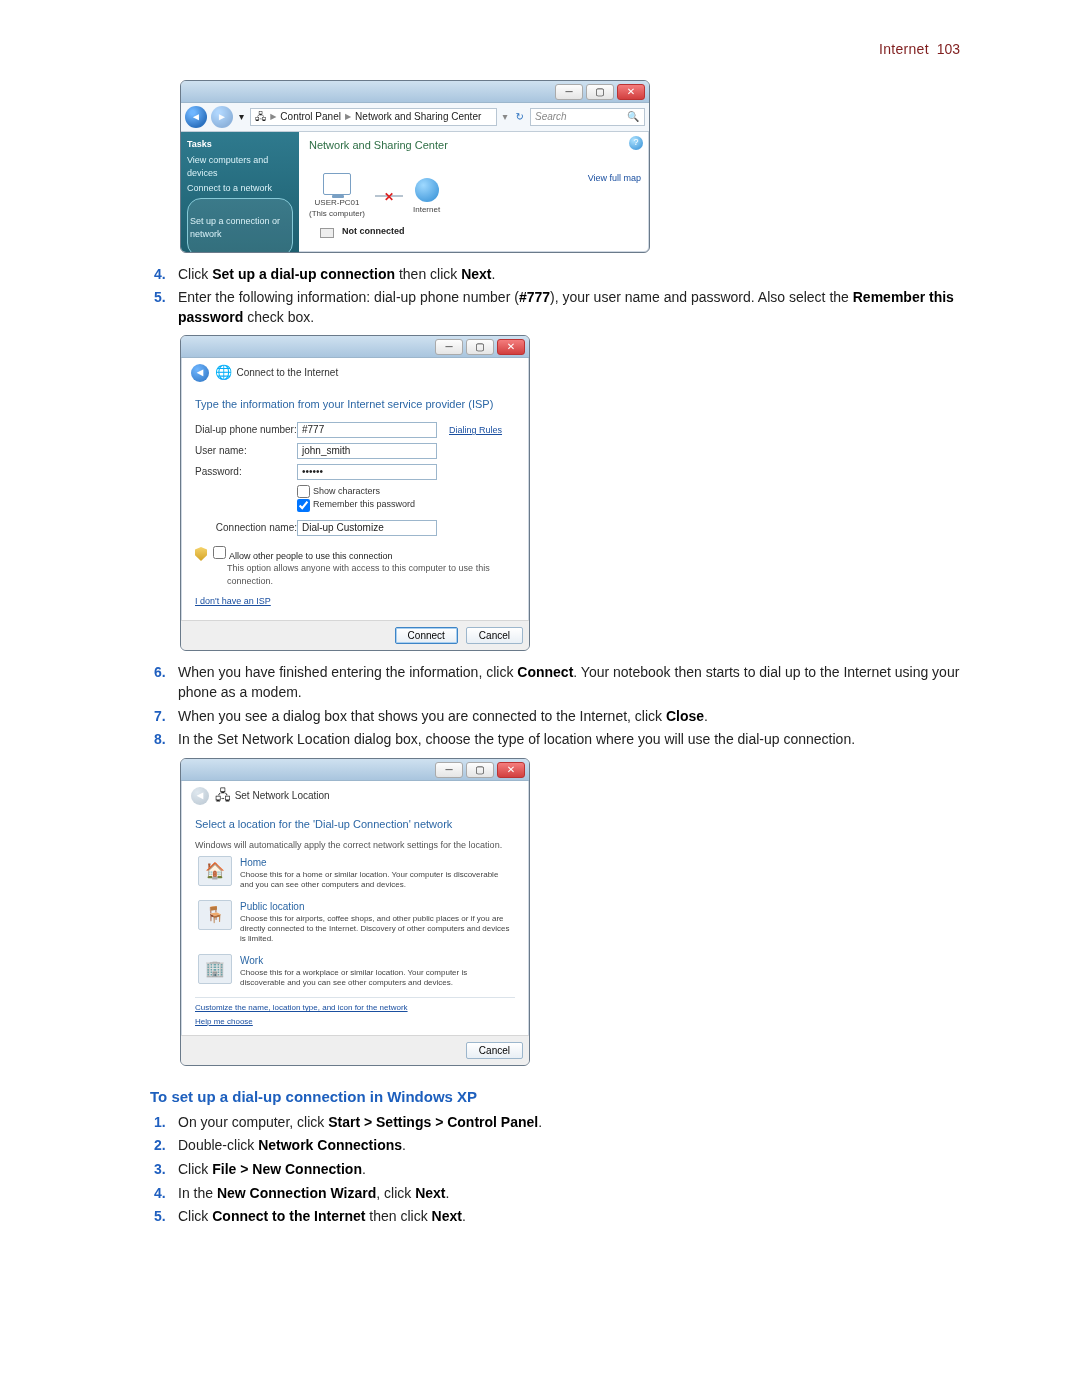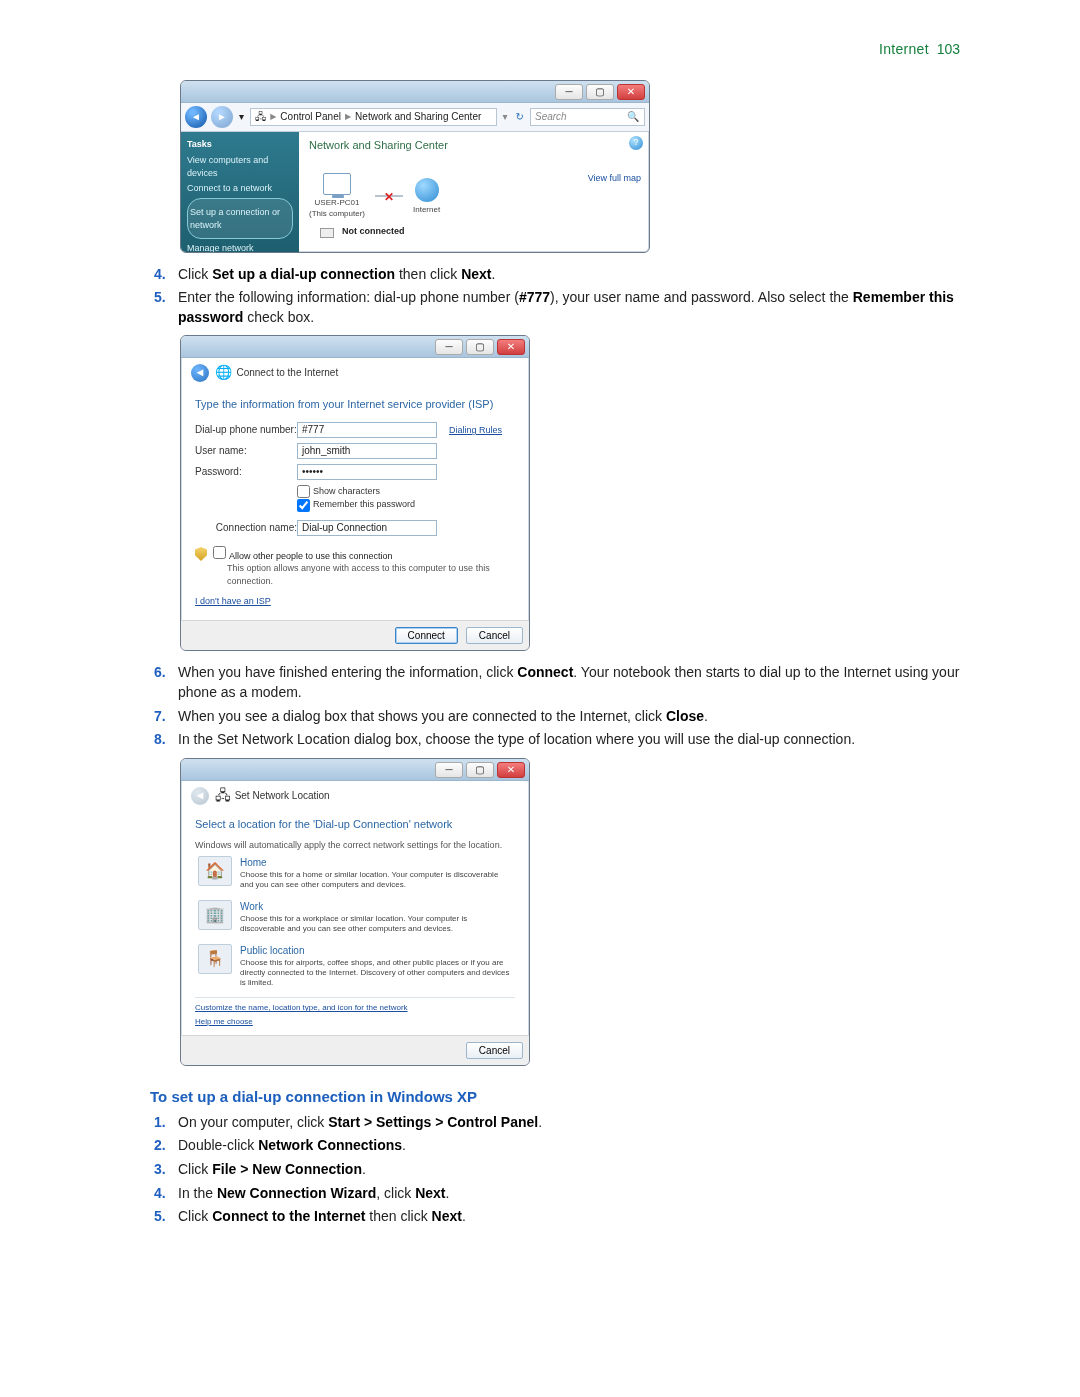--- a/index.html
+++ b/index.html
@@ -6,21 +6,21 @@
   body {
     font-family: "Segoe UI", Tahoma, Arial, sans-serif;
     background: #fff;
     width: 1080px;
     margin: 0 auto;
     padding: 40px 120px 60px 150px;
     color: #222;
     font-size: 14px;
     line-height: 1.4;
   }
-  .page-header { text-align: right; font-size: 14px; color: #15803d; margin-bottom: 20px; }
+  .page-header { text-align: right; font-size: 14px; color: #7f1d1d; margin-bottom: 20px; }
   .page-header .chapter { letter-spacing: .3px; }
 
   
   ol.steps { list-style: none; counter-reset: step; }
   ol.steps > li { position: relative; padding-left: 28px; margin: 4px 0; }
   ol.steps > li::before {
     counter-increment: step; content: counter(step) ".";
     position: absolute; left: 4px; font-weight: 700; color: #1f5fbf;
   }
   ol.steps.start4 { counter-reset: step 3; }
@@ -42,21 +42,21 @@
   .shot1 .toolbar { display:flex; align-items:center; gap:4px; padding:3px 4px; border-bottom:1px solid #c1cdd8; background:#f3f7fb; font-size:10px; }
   .nav-arrow { width:22px; height:22px; border-radius:50%; background: radial-gradient(circle at 35% 30%, #6fb6ff 10%, #2c72c0 70%); display:flex; align-items:center; justify-content:center; color:#fff; font-weight:bold; }
   .breadcrumb-box { flex:1; border:1px solid #b8c6d3; background:#fff; height:18px; padding:1px 4px; display:flex; align-items:center; gap:4px; }
   .bc-sep { color:#888; font-size:8px; }
   .search-box { width:115px; border:1px solid #b8c6d3; background:#fff; height:18px; display:flex; align-items:center; padding:0 4px; position:relative; color:#888; font-style:italic; }
   .search-box .mag { position:absolute; right:4px; font-style:normal; color:#3b73b9; }
   .shot1-body { display:flex; height:120px; }
   .tasks-pane { width:118px; background: linear-gradient(#2f7a8e,#1d5f6f); color:#fff; font-size:9px; padding:6px 6px; }
   .tasks-pane .title { font-weight:bold; margin-bottom:4px; }
   .tasks-pane a { display:block; color:#d9f1f7; margin:3px 0; cursor:pointer; }
-  .tasks-pane a.selected { border:1px solid #86c9d7; border-radius:14px; padding:7px 2px; background:rgba(255,255,255,.1); }
+  .tasks-pane a.selected { border:1px solid #86c9d7; border-radius:14px; padding:16px 2px; background:rgba(255,255,255,.1); }
   .main-pane { flex:1; padding:6px 10px; position:relative; font-size:10px; }
   .main-pane h3 { color:#2f6f46; font-weight:normal; font-size:11px; }
   .help-badge { position:absolute; right:6px; top:4px; width:14px; height:14px; border-radius:50%; background:radial-gradient(circle at 35% 30%, #aee3ff, #2f8cd4); color:#fff; font-size:9px; display:flex; align-items:center; justify-content:center; }
   .viewmap { position:absolute; right:8px; top:40px; color:#1a4fa0; font-size:9px; }
   .net-diagram { display:flex; align-items:center; justify-content:flex-start; gap:10px; margin-top:20px; }
   .node { text-align:center; font-size:8px; color:#444; }
   .node .pc { width:28px; height:22px; background:#fff; border:1px solid #7aa0c4; border-radius:2px; margin:0 auto 2px; position:relative; }
   .node .pc::after{ content:""; position:absolute; bottom:-4px; left:8px; width:12px; height:3px; background:#7aa0c4; border-radius:1px;}
   .node .globe { width:24px; height:24px; border-radius:50%; background: radial-gradient(circle at 35% 30%, #9fd9ff, #2f8cd4); margin:0 auto 2px; }
   .link { height:2px; width:28px; background:#b7c4d0; position:relative; }
@@ -207,21 +207,21 @@
           <span>••••••</span>
         </div>
     </div>
     <div class="checks">
       <label><input type="checkbox" style=""><span>Show characters</span></label>
       <label><input type="checkbox" checked="" style=""><span>Remember this password</span></label>
     </div>
     <div class="formrow" style="margin-top:8px;text-align:right;">
       <label>Connection name:</label>
       <div class="input">
-          <span>Dial-up Connection</span>
+          <span>Dial-up Customize</span>
         </div>
     </div>
 
     <div class="allow-row">
       <span class="shield"></span>
       <label style="font-size:9px;"><input type="checkbox" style="margin-right: 3px;"><span>Allow other people to use this connection</span></label>
     </div>
     <div class="hint">This option allows anyone with access to this computer to use this connection.</div>
 
     <a class="link-blue" style="font-size:9px; display:inline-block; margin-top:8px;">I don't have an ISP</a>
@@ -256,31 +256,31 @@
     <div style="color:#555;">Windows will automatically apply the correct network settings for the location.</div>
     <div id="loc-list" style="">
         <div class="loc-item">
           <div class="loc-ico home"></div>
           <div>
             <div class="loc-title">Home</div>
             <div class="loc-desc">Choose this for a home or similar location. Your computer is discoverable and you can see other computers and devices.</div>
           </div>
         </div>
         <div class="loc-item">
+          <div class="loc-ico public"></div>
+          <div>
+            <div class="loc-title">Public location</div>
+            <div class="loc-desc">Choose this for airports, coffee shops, and other public places or if you are directly connected to the Internet. Discovery of other computers and devices is limited.</div>
+          </div>
+        </div>
+        <div class="loc-item">
           <div class="loc-ico work"></div>
           <div>
             <div class="loc-title">Work</div>
             <div class="loc-desc">Choose this for a workplace or similar location. Your computer is discoverable and you can see other computers and devices.</div>
-          </div>
-        </div>
-        <div class="loc-item">
-          <div class="loc-ico public"></div>
-          <div>
-            <div class="loc-title">Public location</div>
-            <div class="loc-desc">Choose this for airports, coffee shops, and other public places or if you are directly connected to the Internet. Discovery of other computers and devices is limited.</div>
           </div>
         </div>
       </div>
     <div class="divider"></div>
     <div class="small-links">
       <a class="link-blue">Customize the name, location type, and icon for the network</a>
       <a class="link-blue">Help me choose</a>
     </div>
   </div>
   <div class="footer-bar">

